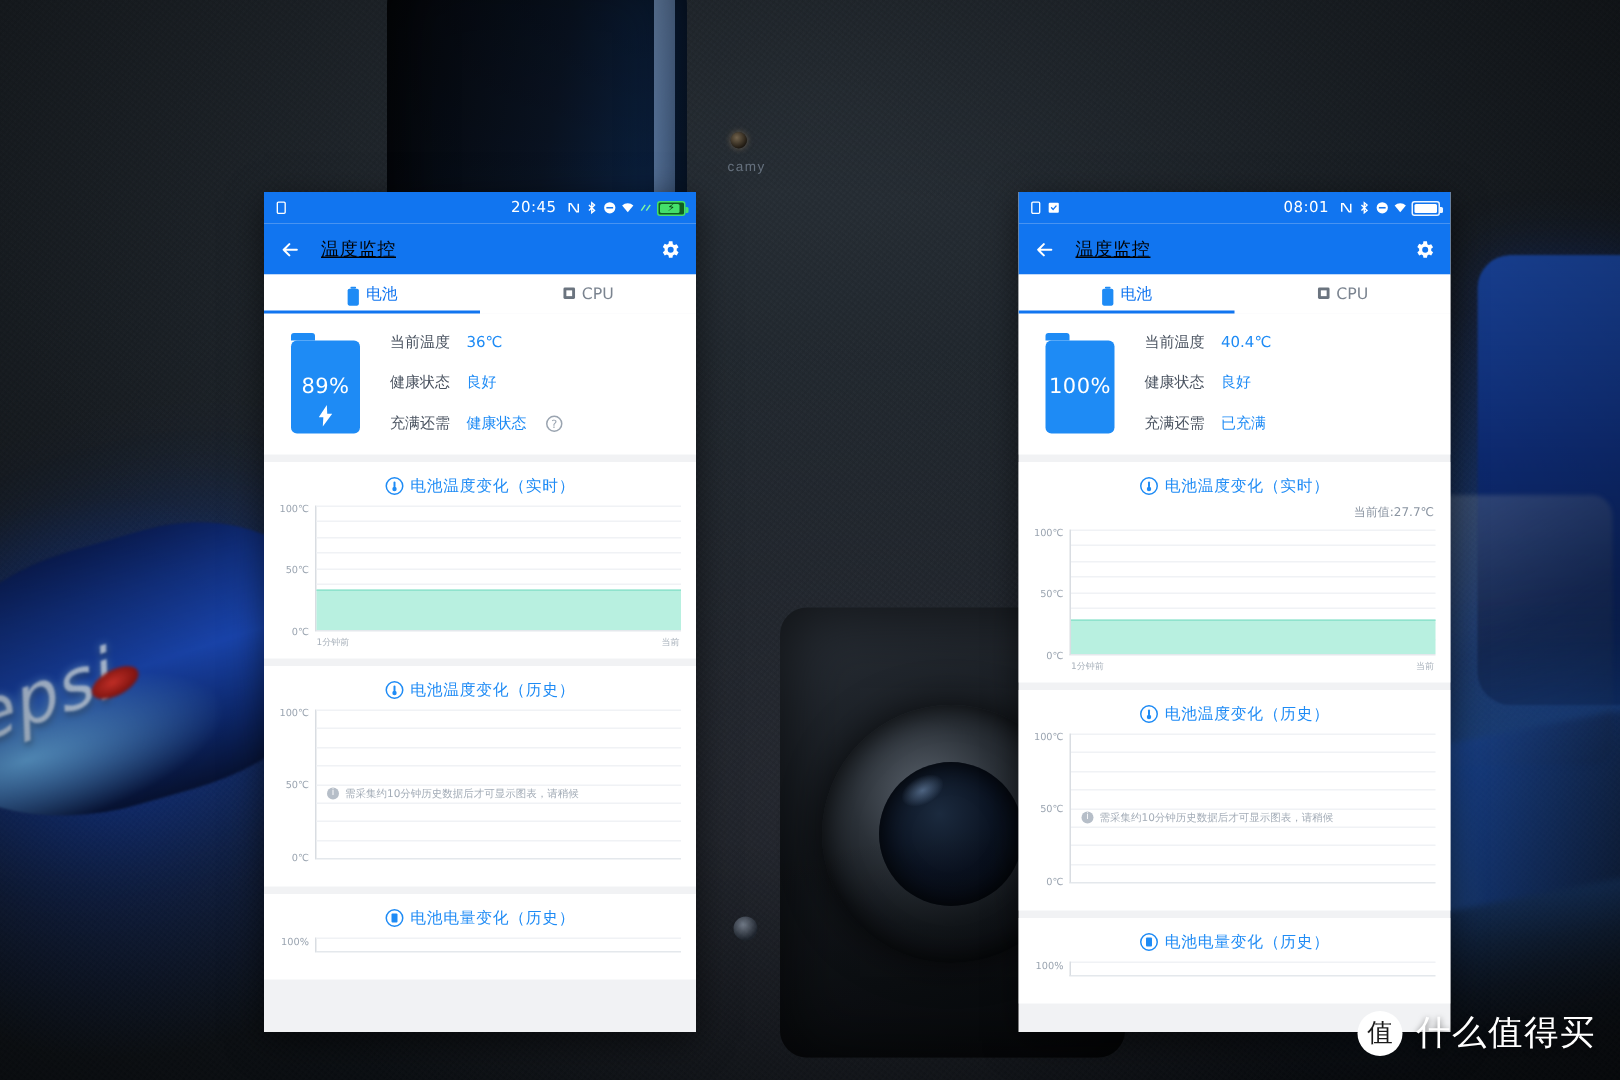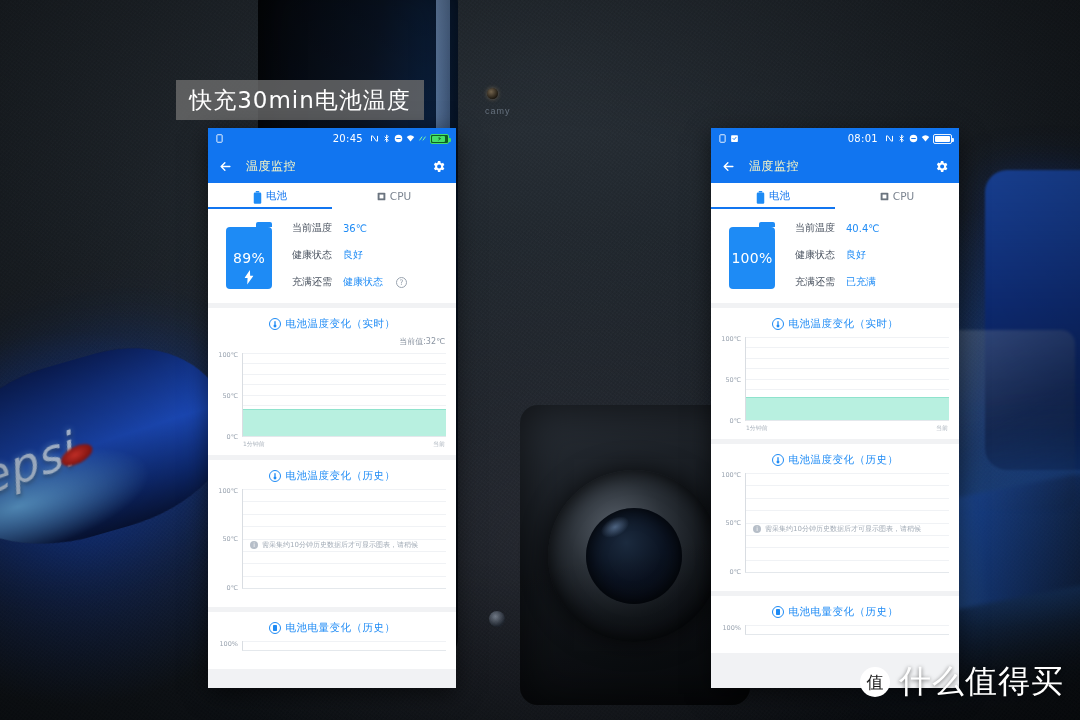--- a/index.html
+++ b/index.html
@@ -202,26 +202,25 @@
     font-size: 23px;
     letter-spacing: 1px;
     font-family: "DejaVu Sans", "Liberation Sans", sans-serif;
   }
   #caption-left  { left: 176px; top: 80px; width: 248px; }
   #caption-right { left: 679px; top: 80px; width: 248px; }
 
   
   .screen {
     position: absolute;
-    width: 248px;
+    width: 288px;
     background: #f1f2f4;
     overflow: hidden;
     box-shadow: 0 6px 22px rgba(0,0,0,0.55);
     font-family: "DejaVu Sans", "Liberation Sans", sans-serif;
-    margin-left: 32px;
   }
   #screen-left  { left: 176px; top: 128px; height: 560px; }
   #screen-right { left: 679px; top: 128px; height: 560px; }
 
   
   .statusbar {
     height: 21px;
     background: #1175f0;
     display: flex; align-items: center;
     padding: 0 7px;
@@ -260,21 +259,22 @@
     transform: translate(-50%,-50%);
     font-size: 7px; color: #0a3f14; line-height: 1;
   }
 
   
   .appbar {
     height: 34px;
     background: #1175f0;
     display: flex; align-items: center;
     padding: 0 10px;
-    color: #fef9c3;
+    color: #000000;
+    text-decoration: underline;
   }
   .appbar-back { width: 15px; height: 15px; flex: 0 0 auto; }
   .appbar-title { font-size: 12px; margin-left: 13px; letter-spacing: .5px; }
   .appbar-gear { margin-left: auto; width: 15px; height: 15px; }
 
   
   .tabs {
     height: 26px;
     background: #ffffff;
     display: flex;
@@ -298,21 +298,21 @@
     background: #ffffff;
     margin-bottom: 5px;
   }
   .batt-card {
     display: flex; align-items: center;
     padding: 12px 14px 14px 18px;
     gap: 20px;
   }
   .batt-graphic {
     width: 46px; flex: 0 0 auto;
-    display: flex; flex-direction: column; align-items: flex-end;
+    display: flex; flex-direction: column; align-items: flex-start;
   }
   .batt-cap {
     width: 16px; height: 5px;
     background: #1e8bf5;
     border-radius: 2px 2px 0 0;
   }
   .batt-body {
     width: 46px; height: 62px;
     background: #1e8bf5;
     border-radius: 4px;
@@ -411,21 +411,21 @@
     display: flex; align-items: center; gap: 9px;
     color: #ffffff;
   }
   .wm-badge {
     width: 30px; height: 30px; border-radius: 50%;
     background: #ffffff; color: #1a1a1a;
     font-size: 17px; line-height: 30px; text-align: center;
     font-family: "DejaVu Sans", sans-serif;
   }
   .wm-text {
-    font-size: 32px; letter-spacing: 1px;
+    font-size: 23px; letter-spacing: 1px;
     text-shadow: 0 1px 4px rgba(0,0,0,0.6);
     font-family: "DejaVu Sans", sans-serif;
   }
 </style>
 </head>
 <body>
 
 <div id="stage">
 
   <div class="bg-base"></div>
@@ -449,21 +449,20 @@
   <div class="pepsi-can">
     <div class="pepsi-text">pepsi</div>
     <div class="pepsi-dot"></div>
   </div>
 
   <div class="blue-can-right"></div>
   <div class="metal-object"></div>
   <div class="blue-streak"></div>
   <div class="bg-vignette"></div>
 
-  <div class="caption" id="caption-left">快充30min电池温度</div>
 
   <div class="screen" id="screen-left">
 
     <div class="statusbar">
       <div class="sb-left">
         <span class="ic">
           <svg viewBox="0 0 24 24" fill="none" stroke="#fff" stroke-width="2.4">
               <rect x="5" y="2" width="14" height="20" rx="2"></rect>
             </svg>
         </span>
@@ -572,21 +571,20 @@
     <div class="chart-card">
       <div class="chart-title">
         <span class="chart-title-icon">
           <svg viewBox="0 0 12 12" width="8" height="8" fill="#1e8bf5">
               <rect x="5" y="1.5" width="2" height="6" rx="1"></rect>
               <circle cx="6" cy="9" r="2.2"></circle>
             </svg>
         </span>
         <span>电池温度变化（实时）</span>
       </div>
-      <div class="chart-current">当前值:32℃</div>
       <div class="plot">
         <div class="plot-axis-y">
           <span class="y-tick" style="top:2px">100℃</span>
           <span class="y-tick" style="top:43px">50℃</span>
           <span class="y-tick" style="top:84px">0℃</span>
         </div>
         <div class="plot-area">
           <div class="gridline" style="top:0%"></div>
           <div class="gridline" style="top:12.5%"></div>
           <div class="gridline" style="top:25%"></div>
@@ -763,20 +761,21 @@
     <div class="chart-card">
       <div class="chart-title">
         <span class="chart-title-icon">
           <svg viewBox="0 0 12 12" width="8" height="8" fill="#1e8bf5">
               <rect x="5" y="1.5" width="2" height="6" rx="1"></rect>
               <circle cx="6" cy="9" r="2.2"></circle>
             </svg>
         </span>
         <span>电池温度变化（实时）</span>
       </div>
+      <div class="chart-current">当前值:27.7℃</div>
       <div class="plot">
         <div class="plot-axis-y">
           <span class="y-tick" style="top:2px">100℃</span>
           <span class="y-tick" style="top:43px">50℃</span>
           <span class="y-tick" style="top:84px">0℃</span>
         </div>
         <div class="plot-area">
           <div class="gridline" style="top:0%"></div>
           <div class="gridline" style="top:12.5%"></div>
           <div class="gridline" style="top:25%"></div>

